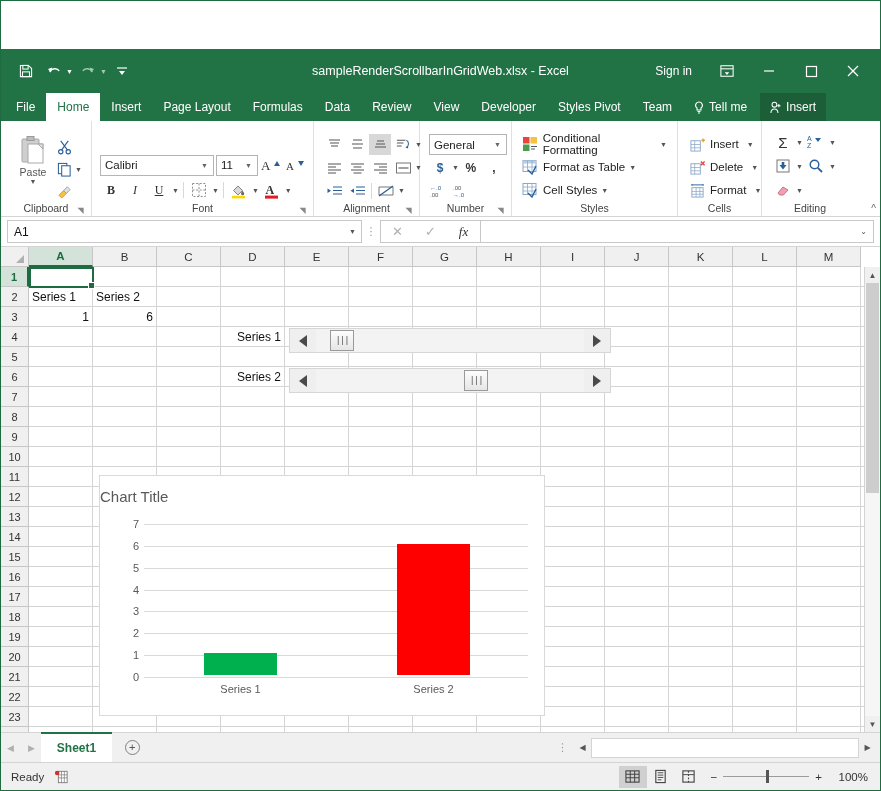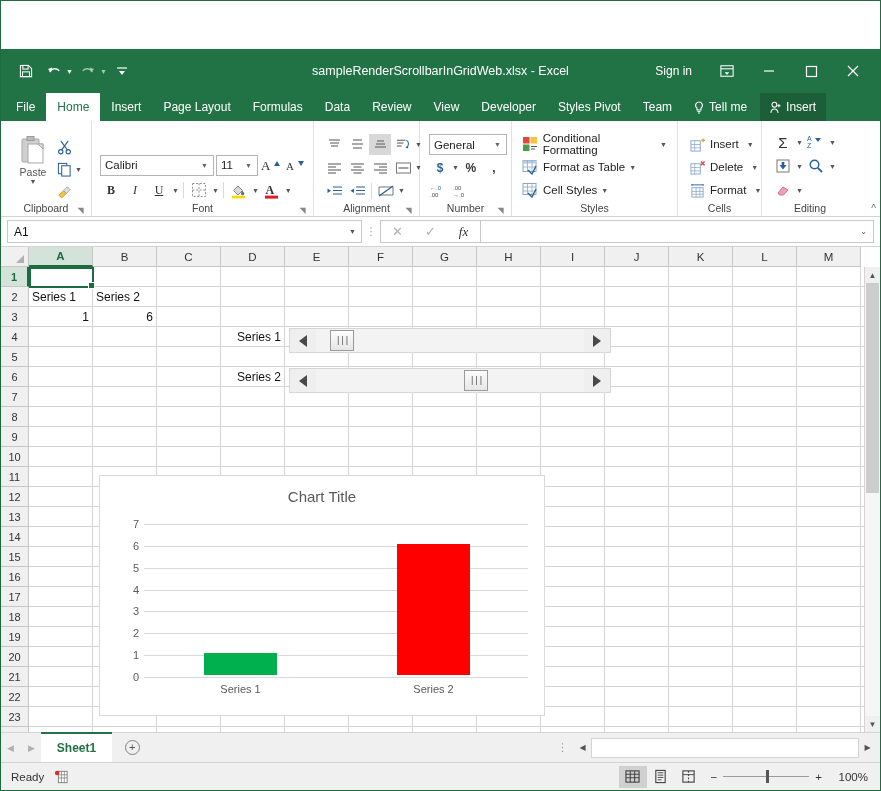--- a/index.html
+++ b/index.html
@@ -233,21 +233,21 @@
     border: 1px solid #9a9a9a; display: flex; align-items: center; justify-content: center;
     cursor: default;
   }
   .fs-grip { font-size: 9px; color: #555; letter-spacing: -1px; font-family: "Liberation Mono", monospace; }
 
   
   .chart-obj {
     position: absolute; background: #ffffff; border: 1px solid #d9d9d9;
   }
   .chart-title {
-    position: absolute; left: 0; right: 0; top: 12px; text-align: center;
+    position: absolute; left: 0; right: 0; top: 12px; 
     font-size: 15px; color: #595959;
   }
   .plot { position: absolute; }
   .yaxis-lbl {
     position: absolute; right: 100%; margin-right: 5px; transform: translateY(-50%);
     font-size: 11px; color: #595959; white-space: nowrap;
   }
   .glineh { position: absolute; left: 0; right: 0; height: 1px; background: #d9d9d9; }
   .bar { position: absolute; bottom: 0; }
   .cat-lbl {

